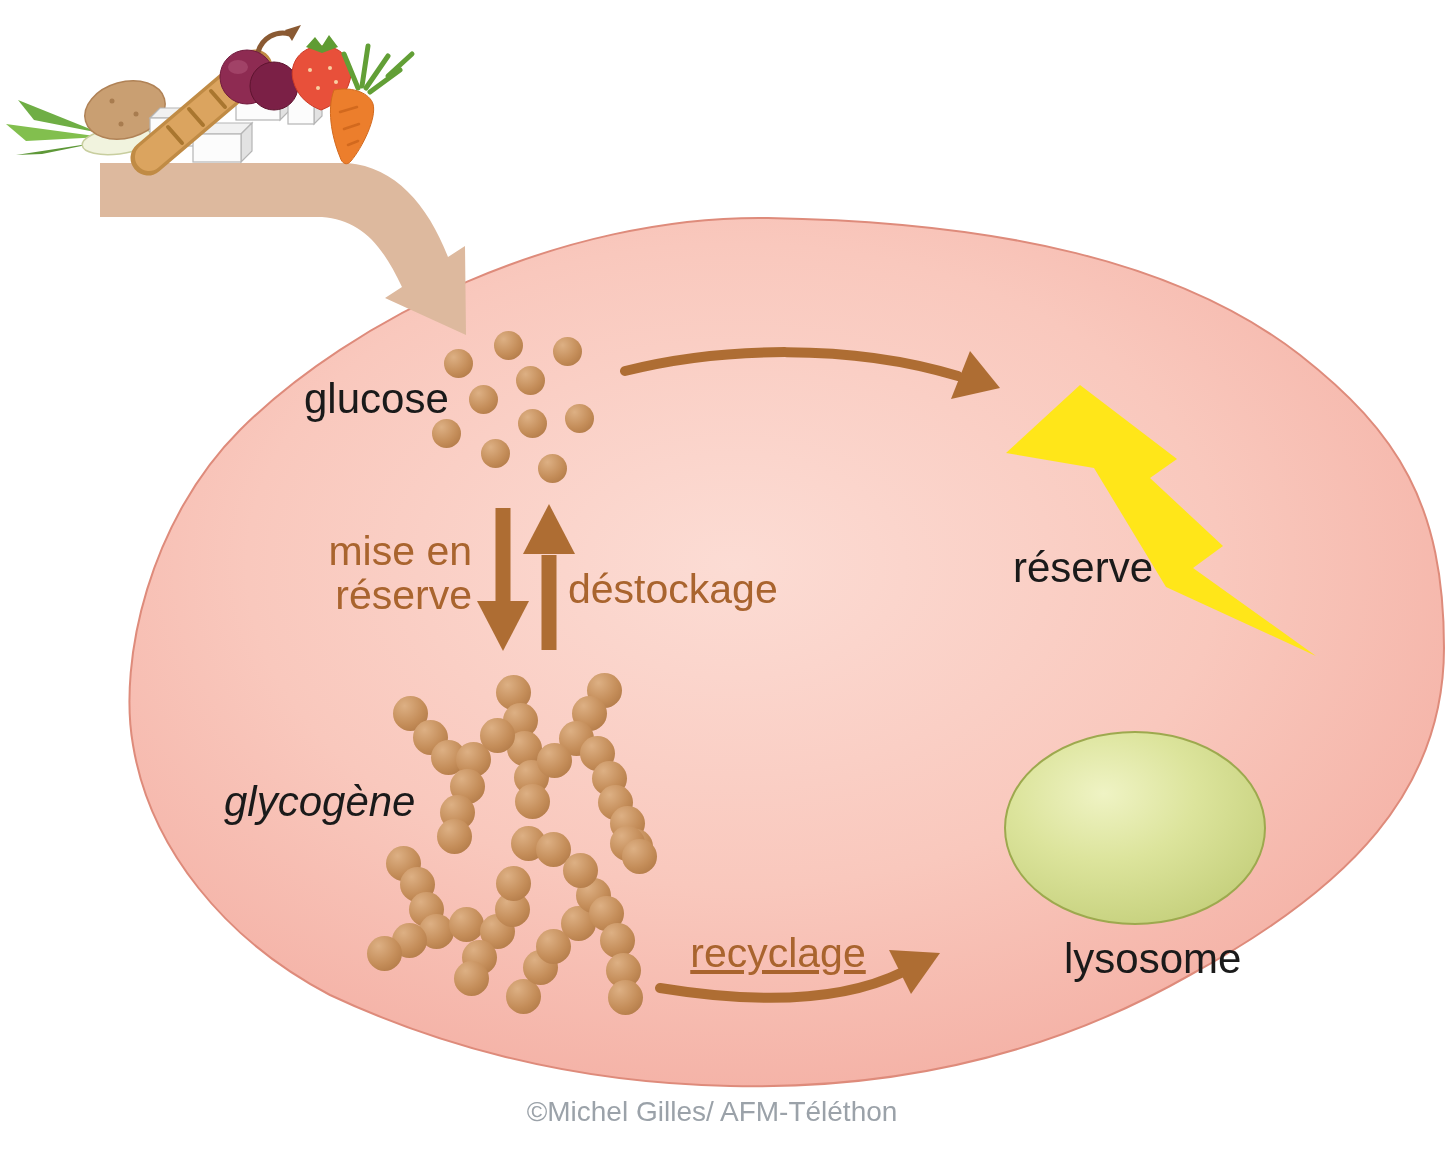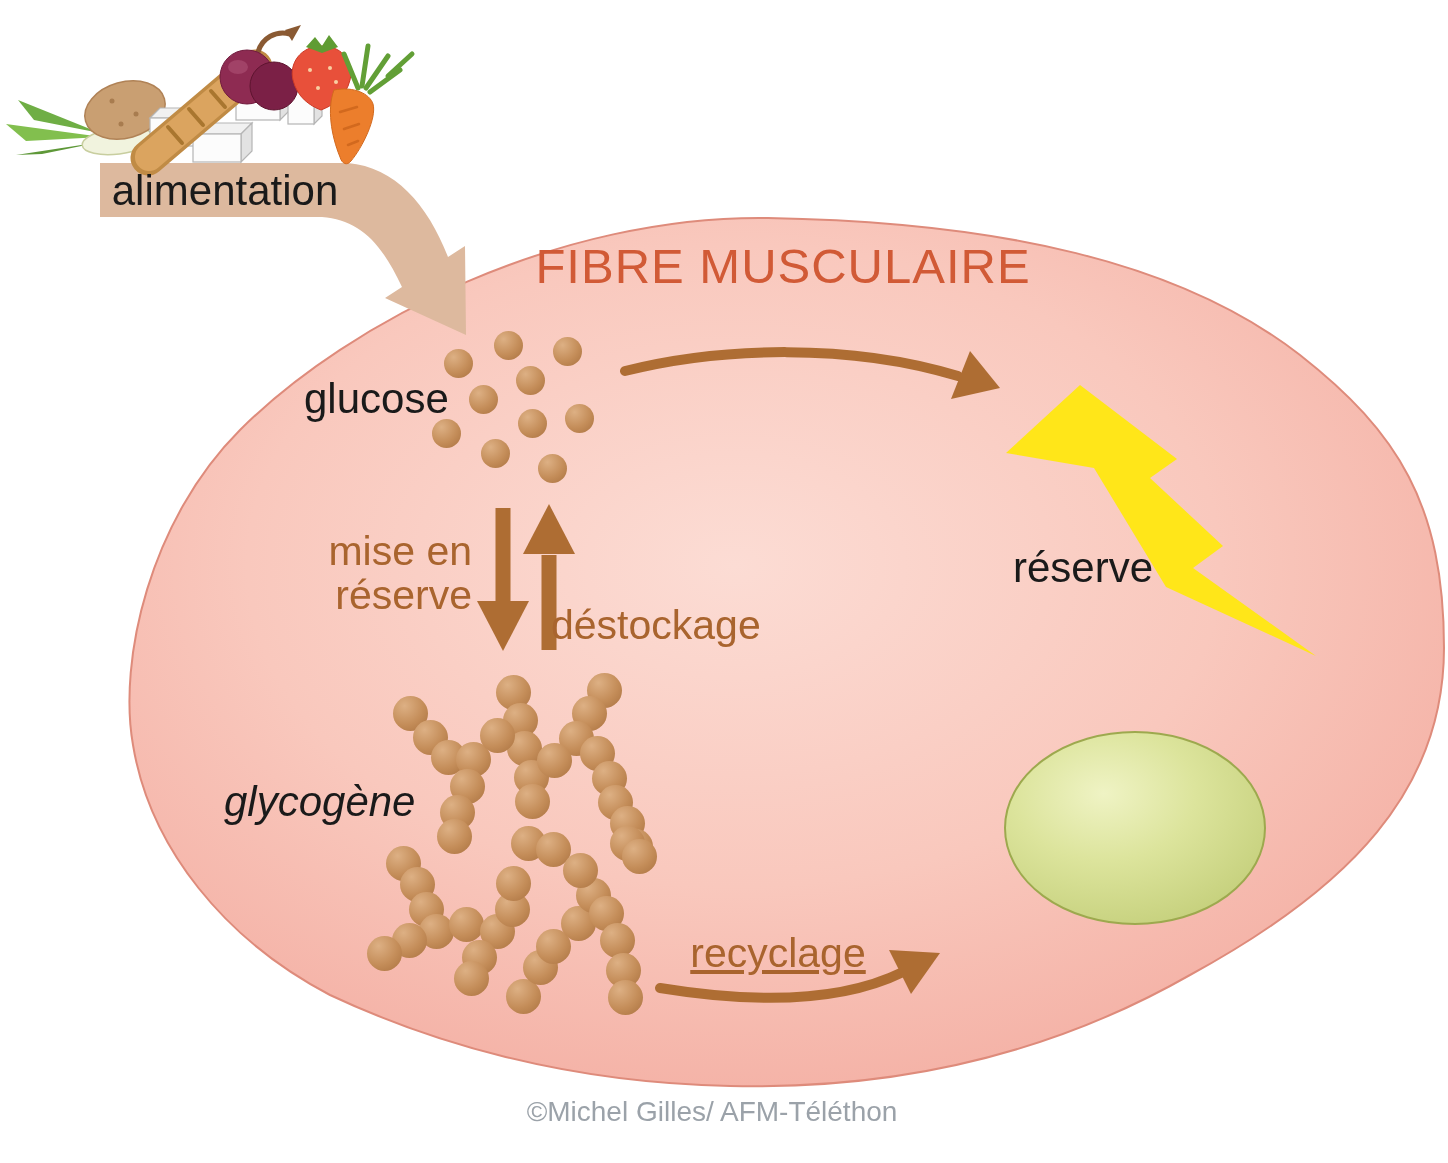--- a/index.html
+++ b/index.html
@@ -222,35 +222,34 @@
       <div class="bead" style="width: 35px; height: 35px; left: 575.5px; top: 877.5px;"></div>
       <div class="bead" style="width: 35px; height: 35px; left: 562.5px; top: 852.5px;"></div>
       <div class="bead" style="width: 35px; height: 35px; left: 588.5px; top: 895.5px;"></div>
       <div class="bead" style="width: 35px; height: 35px; left: 599.5px; top: 922.5px;"></div>
       <div class="bead" style="width: 35px; height: 35px; left: 605.5px; top: 952.5px;"></div>
       <div class="bead" style="width: 35px; height: 35px; left: 607.5px; top: 979.5px;"></div>
       <div class="bead" style="width: 35px; height: 35px; left: 609.5px; top: 825.5px;"></div>
       <div class="bead" style="width: 35px; height: 35px; left: 621.5px; top: 838.5px;"></div>
     </div>
 
-  <div class="lbl f-black" style="left:225px;top:168px;transform:translateX(-50%);">alimentation</div>
-
-  <div class="cell-title">FIBRE MUSCULAIRE</div>
+
 
   <div class="lbl f-glucose" style="left:304px;top:376px;">glucose</div>
 
 
   <div class="lbl brown f-proc right" style="left:472px;top:529px;text-align:right;">
     <div>mise en</div>
     <div>réserve</div>
   </div>
 
-  <div class="lbl brown f-proc" style="left:551px;top:567px;margin-top:36px;">déstockage</div>
+  <div class="lbl brown f-proc" style="left:568px;top:567px;">déstockage</div>
 
   <div class="lbl f-black" style="left:224px;top:779px;font-style:italic;">glycogène</div>
 
   <div class="lbl f-black" style="left:1013px;top:545px;">réserve</div>
 
   <div class="lbl brown f-proc center" style="left:778px;top:931px;text-decoration:underline;">recyclage</div>
 
+  <div class="lbl f-black" style="left:1064px;top:936px;">lysosome</div>
 
   <div class="watermark">©Michel Gilles/ AFM-Téléthon</div>
 </div>
 
 </body></html>

